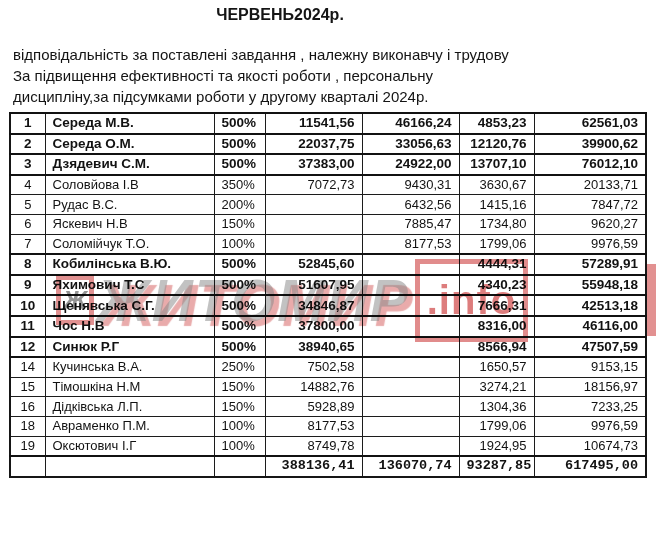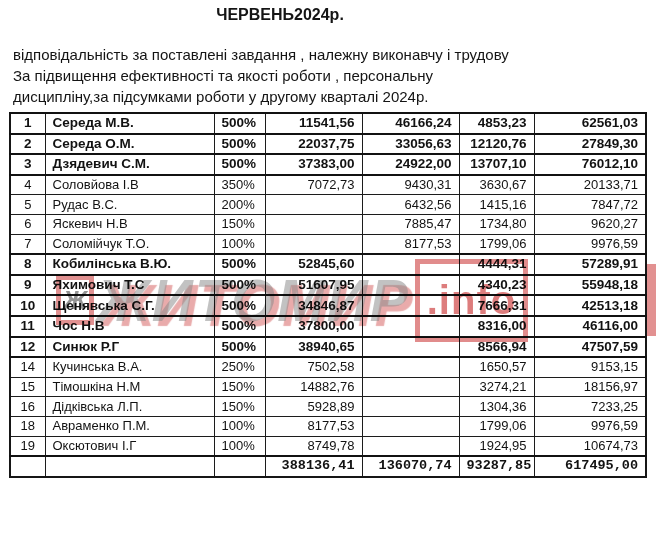--- a/index.html
+++ b/index.html
@@ -99,21 +99,21 @@
         <td class="c-val">4853,23</td>
         <td class="c-val">62561,03</td>
       </tr>
       <tr class="bold">
         <td class="c-num">2</td>
         <td class="c-name">Середа О.М.</td>
         <td class="c-pct">500%</td>
         <td class="c-val">22037,75</td>
         <td class="c-val">33056,63</td>
         <td class="c-val">12120,76</td>
-        <td class="c-val">27849,30</td>
+        <td class="c-val">39900,62</td>
       </tr>
       <tr class="bold">
         <td class="c-num">3</td>
         <td class="c-name">Дзядевич С.М.</td>
         <td class="c-pct">500%</td>
         <td class="c-val">37383,00</td>
         <td class="c-val">24922,00</td>
         <td class="c-val">13707,10</td>
         <td class="c-val">76012,10</td>
       </tr>

